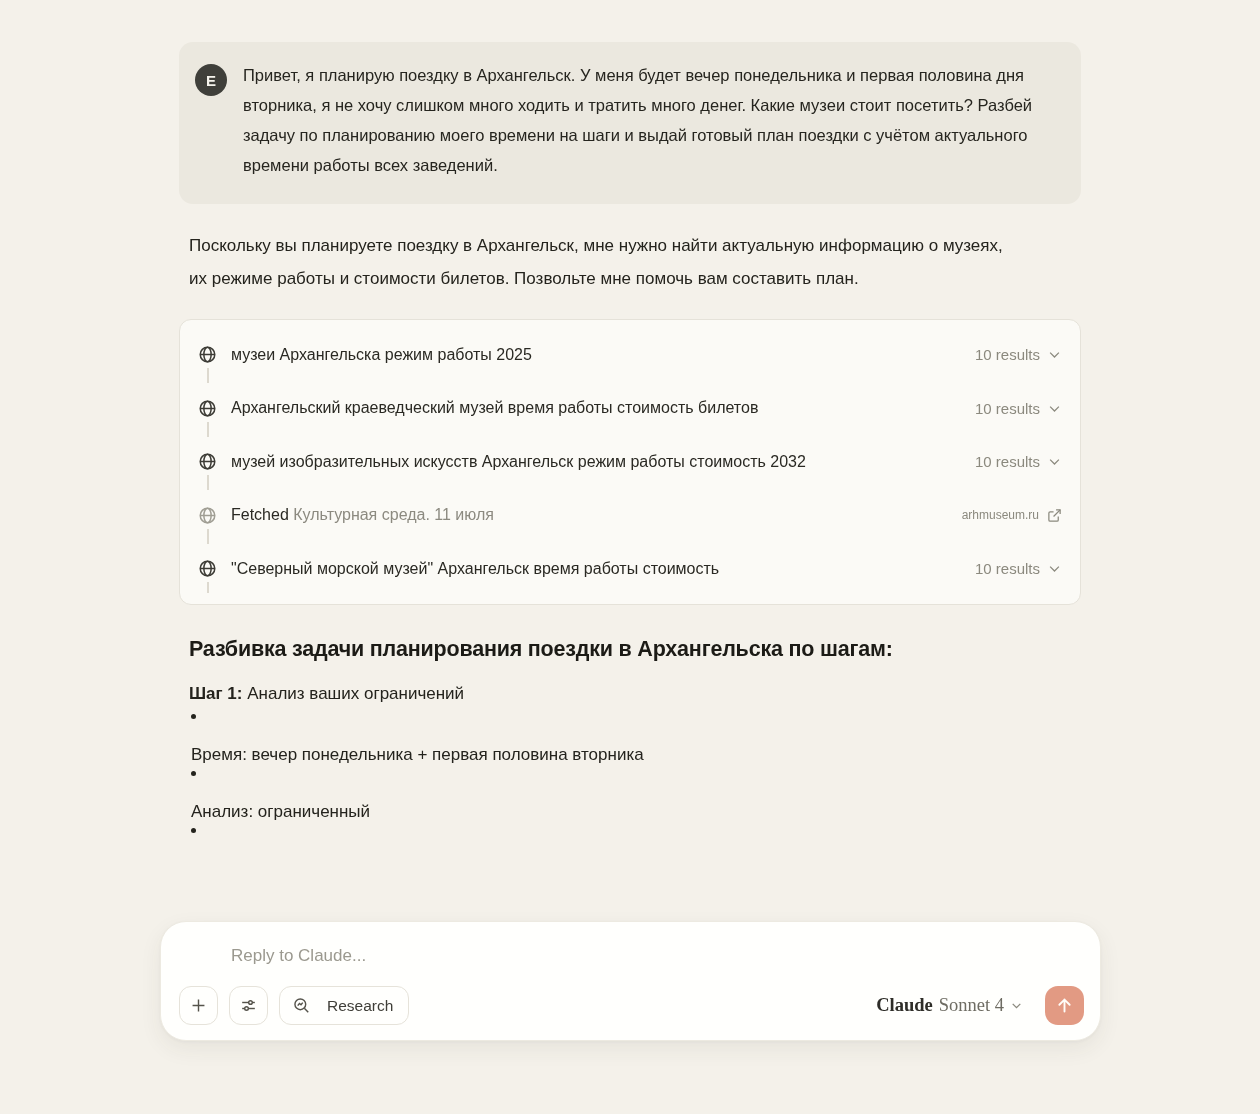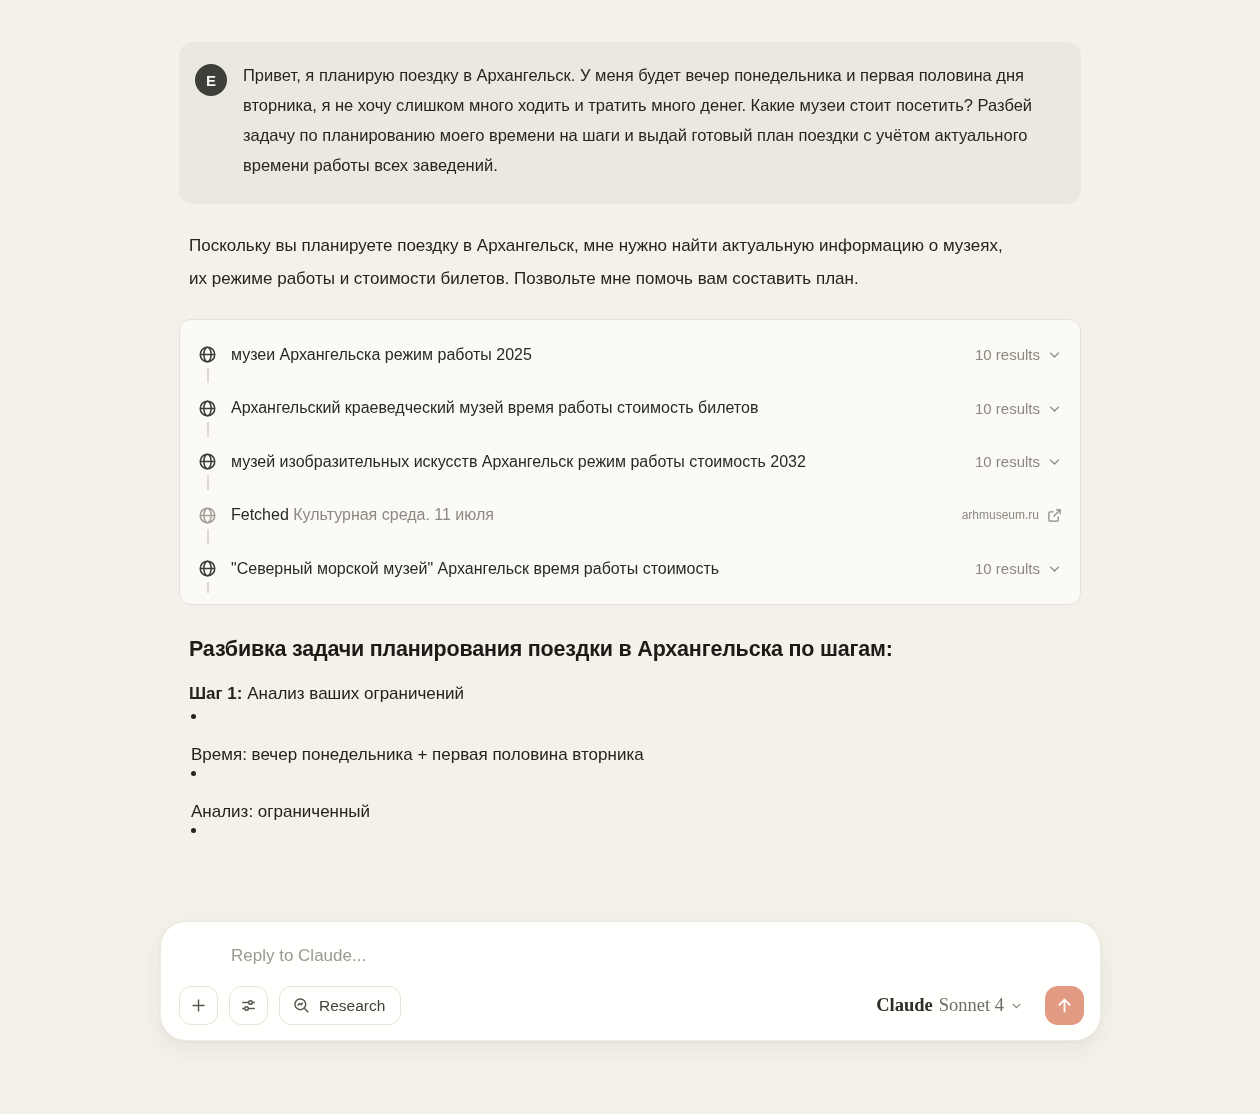--- a/index.html
+++ b/index.html
@@ -177,21 +177,21 @@
     cursor: pointer;
   }
   .icon-btn svg { width: 19px; height: 19px; }
   .research-btn {
     height: 39px;
     border: 1px solid #e6e3da;
     border-radius: 12px;
     background: transparent;
     color: #3f3e38;
     display: flex; align-items: center; justify-content: center;
-    gap: 8px;
+    gap: 16px;
     padding: 0 15px 0 12px;
     font-family: "Liberation Sans", sans-serif;
     font-size: 15.5px;
     cursor: pointer;
   }
   .research-btn svg { width: 19px; height: 19px; color: #55534b; }
   .model-select {
     display: flex; align-items: baseline; gap: 6px;
     font-family: "Liberation Serif", "DejaVu Serif", serif;
     font-size: 18.5px;

